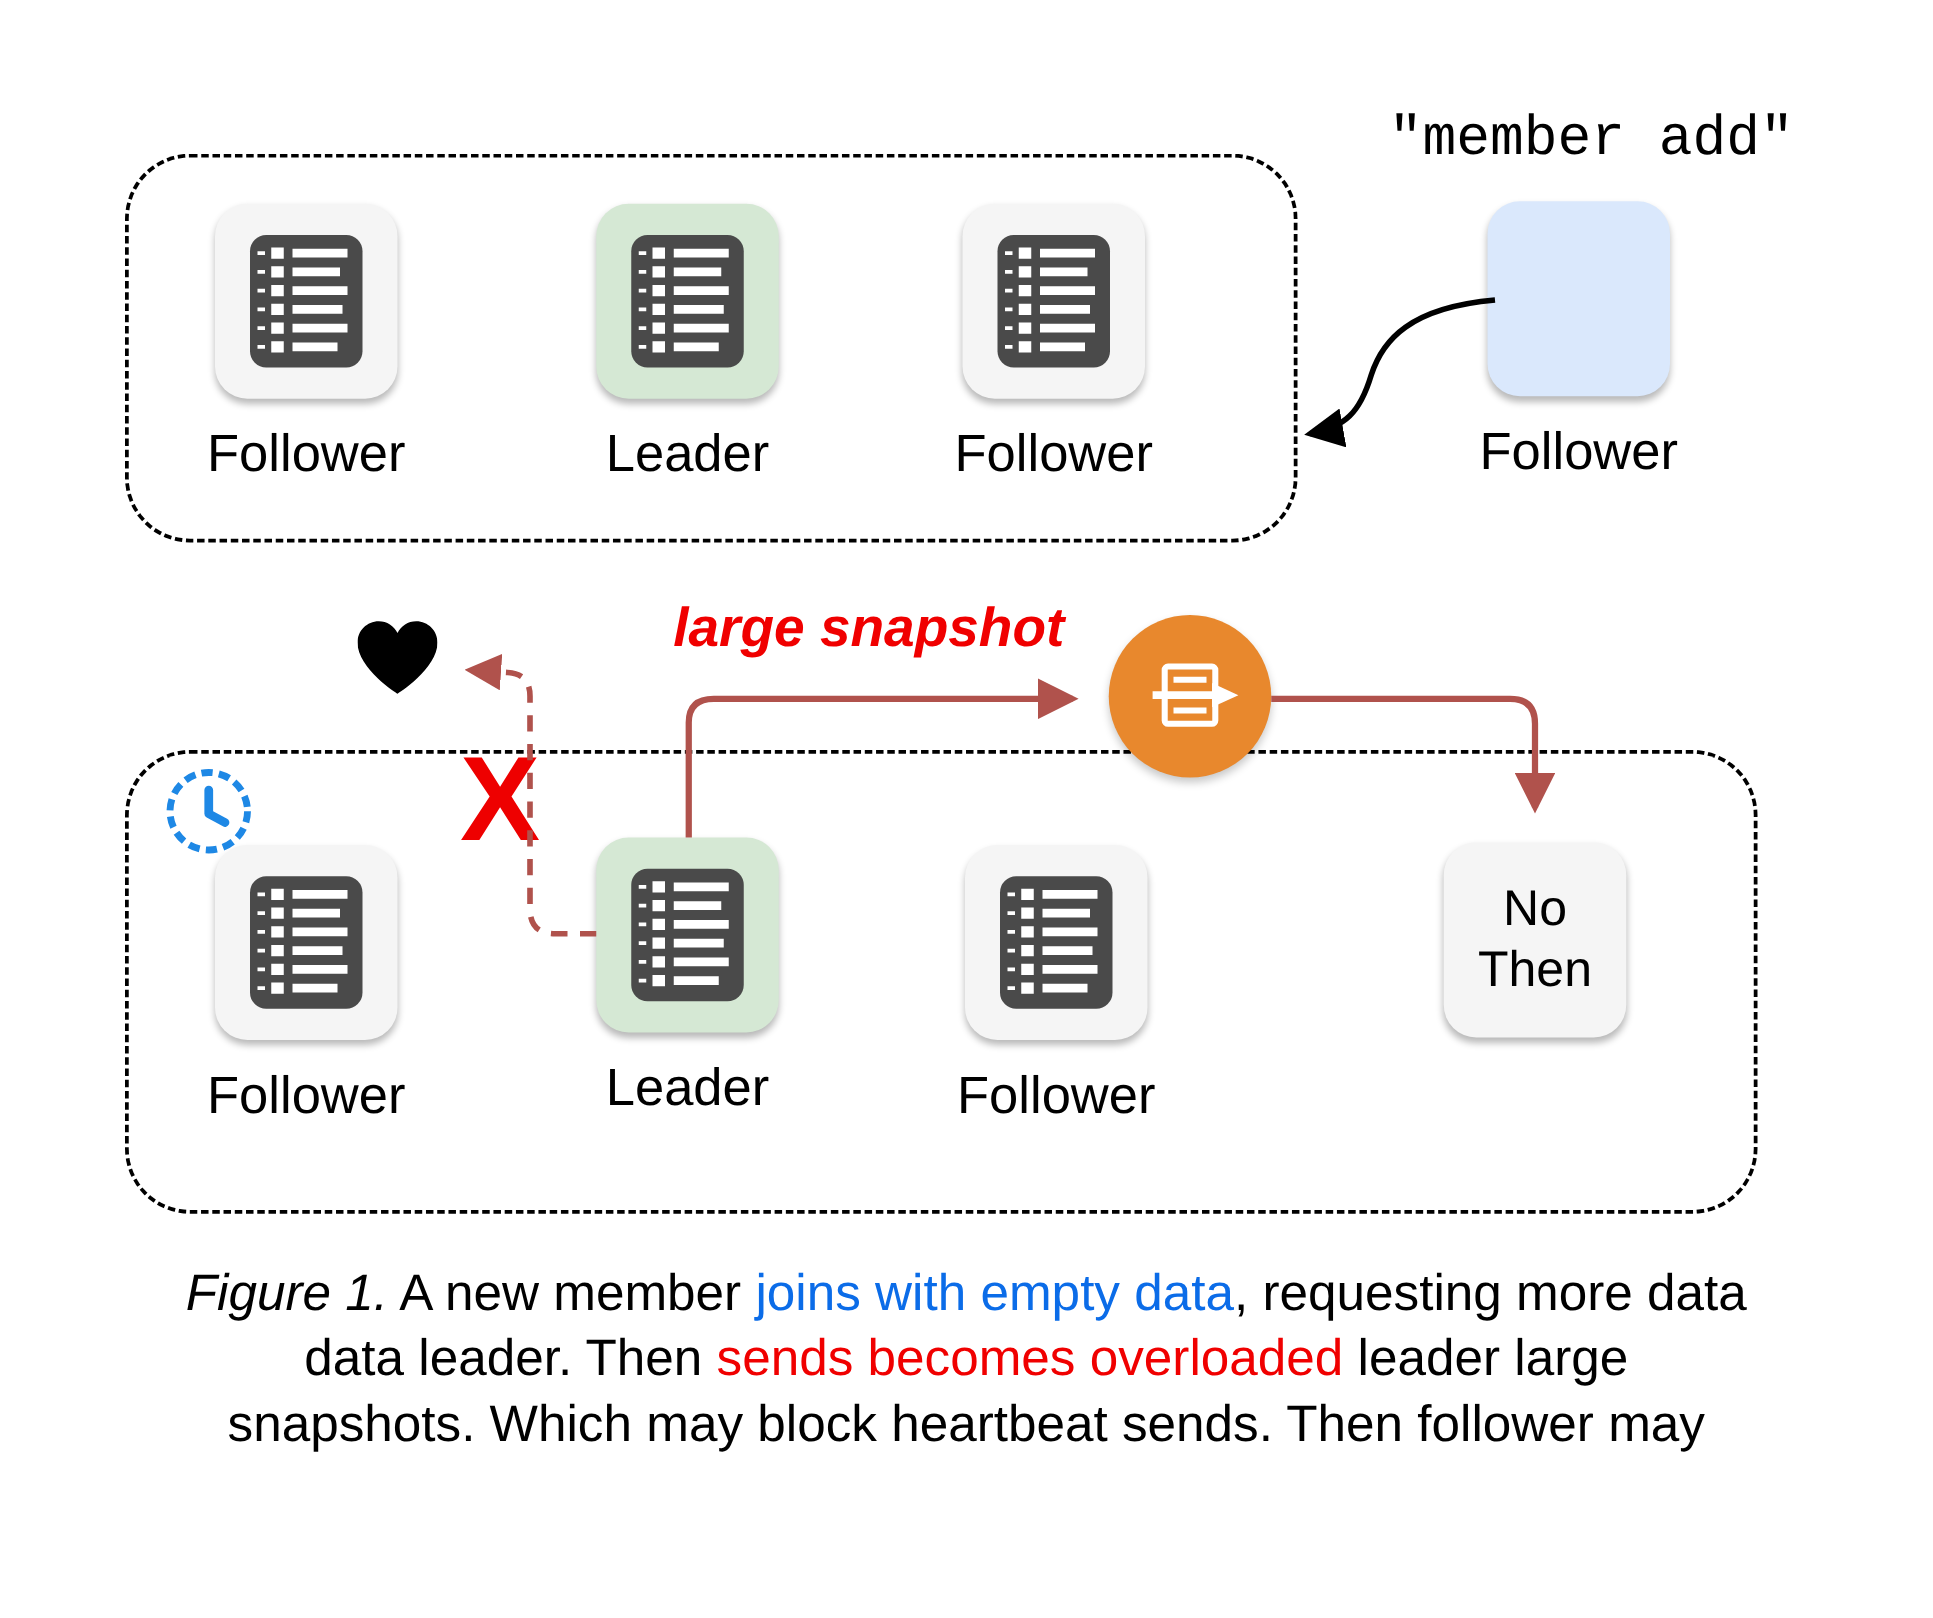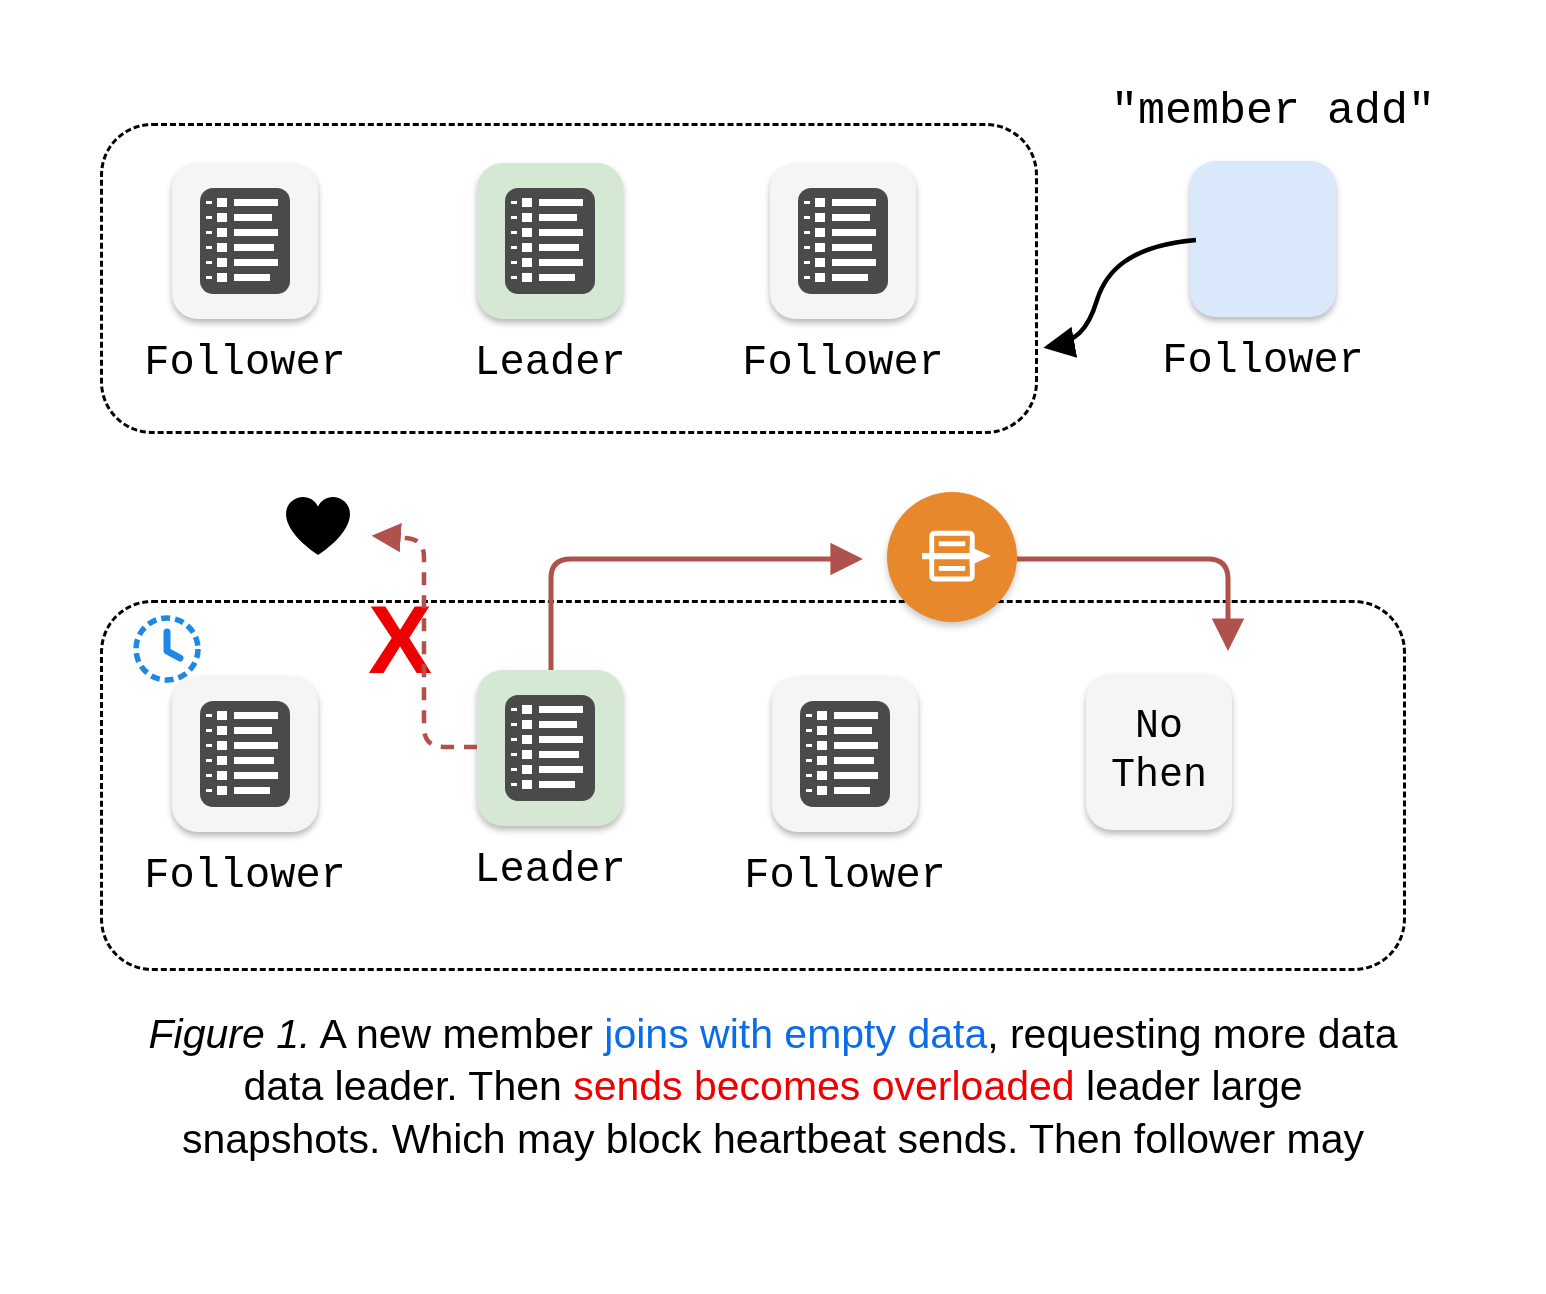--- a/index.html
+++ b/index.html
@@ -12,21 +12,21 @@
     --snapshot-icon-bg:#e8882d;
   }
   html,body{margin:0;padding:0;background:#fff;}
   .canvas{
     position:relative;width:1546px;height:1294px;background:#fff;
     font-family:"Liberation Sans",sans-serif;color:#000;overflow:hidden;
   }
   .cluster-box{
     position:absolute;border:3.5px dashed #000;border-radius:52px;background:transparent;
   }
-  .node{position:absolute;display:flex;flex-direction:column;align-items:center;width:146px;font-family:Liberation Mono, monospace;}
+  .node{position:absolute;display:flex;flex-direction:column;align-items:center;width:146px;}
   .node-box{
     width:146px;height:156px;border-radius:26px;
     box-shadow:0 4px 6px rgba(0,0,0,.28);
     display:flex;align-items:center;justify-content:center;
   }
   .node-box.gray{background:var(--follower-bg);}
   .node-box.green{background:var(--leader-bg);}
   .node-box.blue{background:var(--new-member-bg);}
   .node-label{margin-top:20px;font-size:42px;white-space:nowrap;text-align:center;}
   .log-svg{width:100px;height:110px;}
@@ -152,38 +152,39 @@
 
   <div class="node" style="left:772px;top:676px;">
     <div class="node-box gray">
       <svg class="log-svg">
           <use href="#log-sym"></use>
         </svg>
     </div>
     <div class="node-label">Follower</div>
   </div>
 
-  <div class="node" style="left:1086px;top:674px;">
+  <div class="node" style="left:1155px;top:674px;">
     <div class="node-box gray nodata-box">
       <div>No</div>
       <div>Then</div>
     </div>
   </div>
 
   <svg class="clock-icon" viewBox="0 0 74 74">
     <circle cx="37" cy="37" r="31" fill="#ffffff" stroke="#1e88e5" stroke-width="5.5" stroke-dasharray="9 5"></circle>
     <path d="M37 20 L37 39 L50 46" fill="none" stroke="#1e88e5" stroke-width="7" stroke-linecap="round" stroke-linejoin="round"></path>
   </svg>
 
   <svg class="heart-icon" viewBox="0 0 32 29">
     <path d="M16 29 C 16 29 0 19 0 8.5 C 0 3.8 3.8 0 8.5 0 C 11.8 0 14.6 1.9 16 4.7 C 17.4 1.9 20.2 0 23.5 0 C 28.2 0 32 3.8 32 8.5 C 32 19 16 29 16 29 Z" fill="#000"></path>
   </svg>
 
   <div class="x-mark">X</div>
 
+  <div class="large-snapshot">large snapshot</div>
 
   <div class="snap-circle">
     <svg width="88" height="88" viewBox="0 0 100 100">
       <g stroke="#fff" stroke-width="5.5" fill="none">
         <rect x="27" y="23" width="46" height="52" rx="3"></rect>
         <line x1="35" y1="35" x2="65" y2="35"></line>
         <line x1="35" y1="63" x2="65" y2="63"></line>
         <line x1="16" y1="49" x2="74" y2="49" stroke-width="7"></line>
       </g>
       <polygon points="70,38 94,49 70,60" fill="#fff"></polygon>

